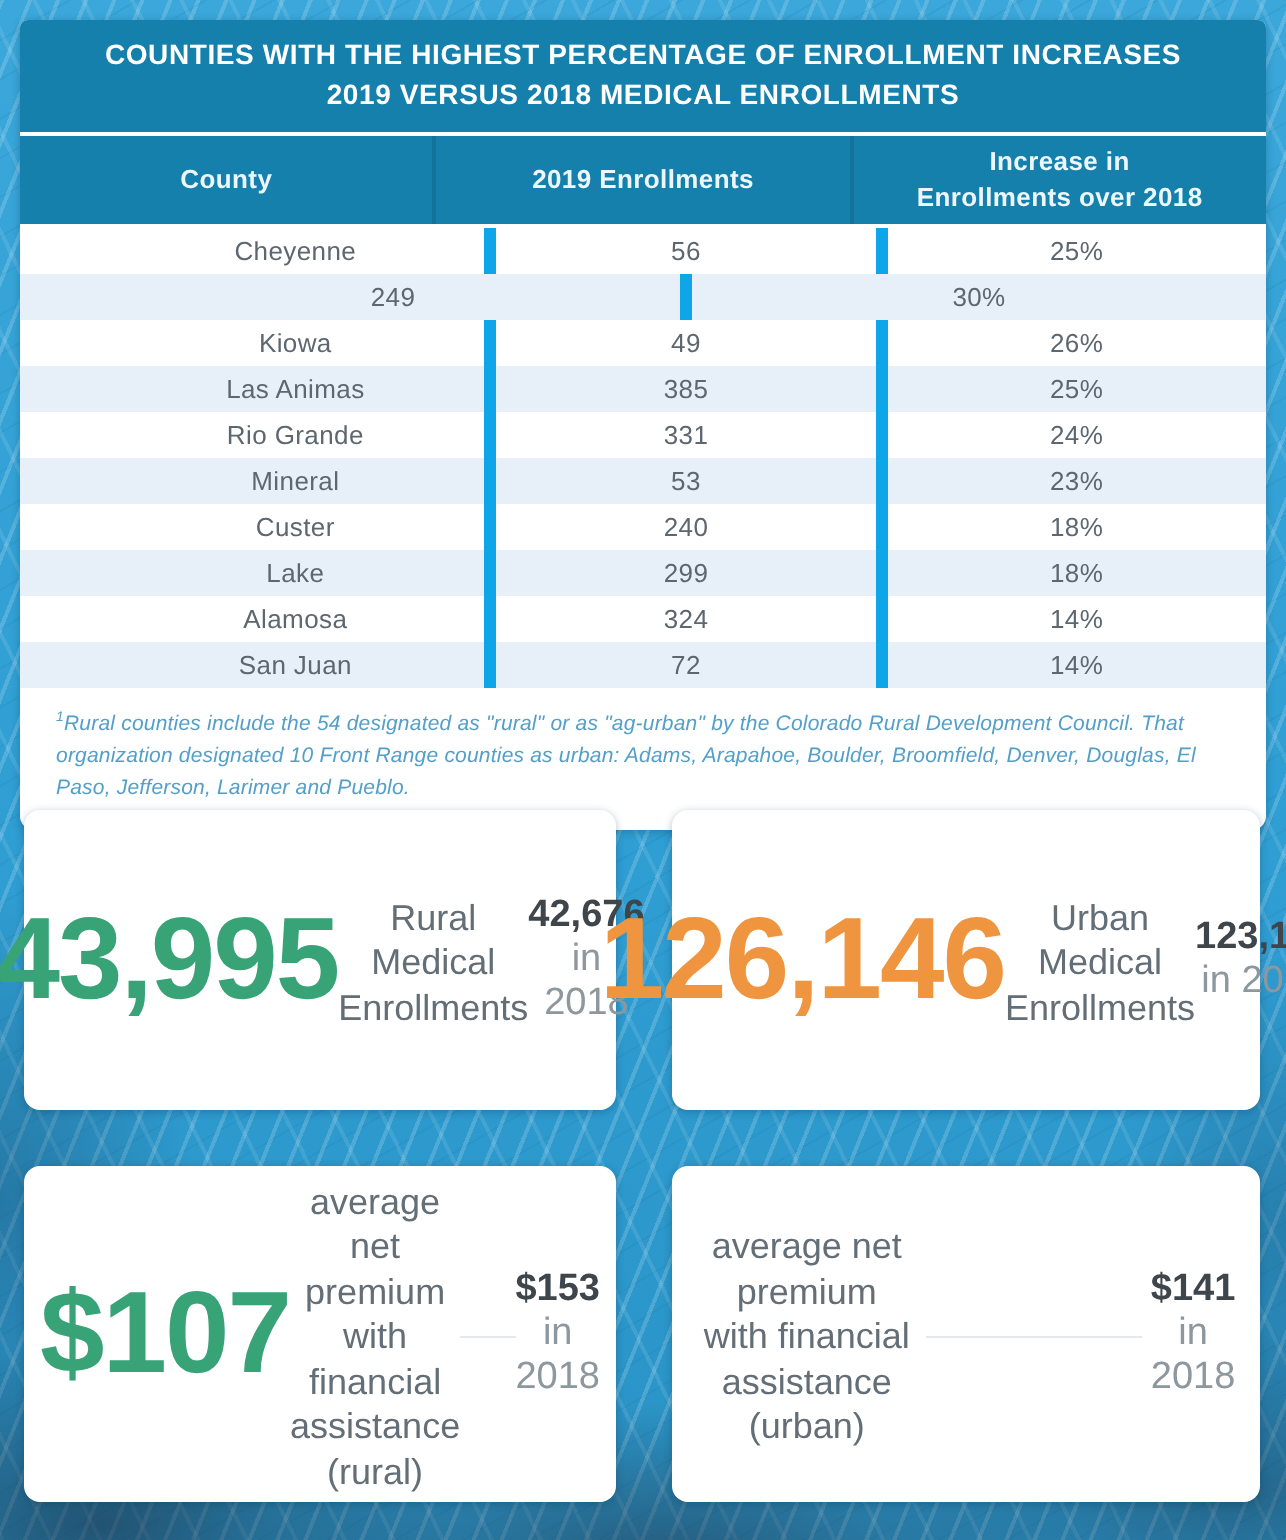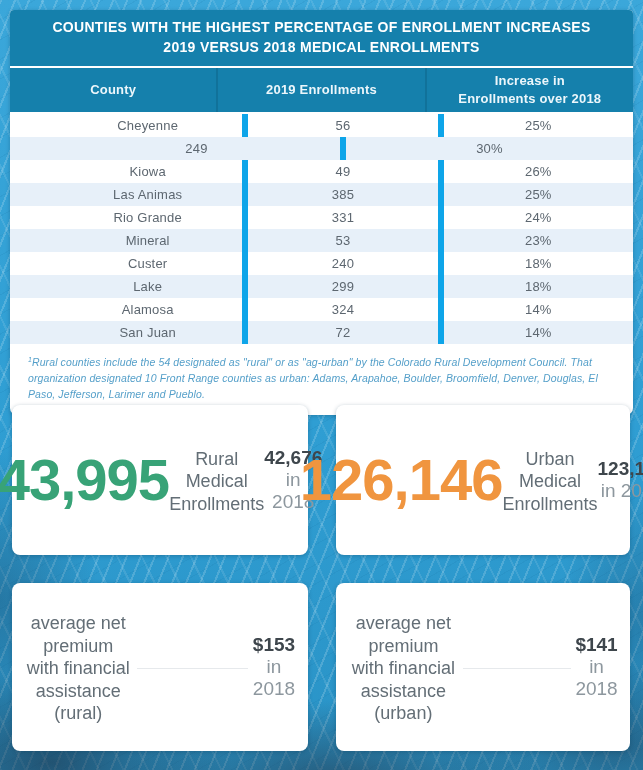--- a/index.html
+++ b/index.html
@@ -154,20 +154,21 @@
   </div>
 
   <div class="stat-card">
     <div class="stat-value" style="color: rgb(240, 149, 63);">126,146</div>
     <div class="stat-label">Urban Medical Enrollments</div>
     <div class="stat-divider"></div>
     <div class="stat-prev"><span class="prev-num">123,101</span><span> in 2018</span></div>
   </div>
 
   <div class="stat-card">
+    <div class="stat-value" style="color: rgb(56, 163, 119);">$107</div>
     <div class="stat-label">average net premium
 with financial assistance (rural)</div>
     <div class="stat-divider"></div>
     <div class="stat-prev"><span class="prev-num">$153</span><span> in 2018</span></div>
   </div>
 
   <div class="stat-card">
     <div class="stat-label">average net premium
 with financial assistance (urban)</div>
     <div class="stat-divider"></div>

